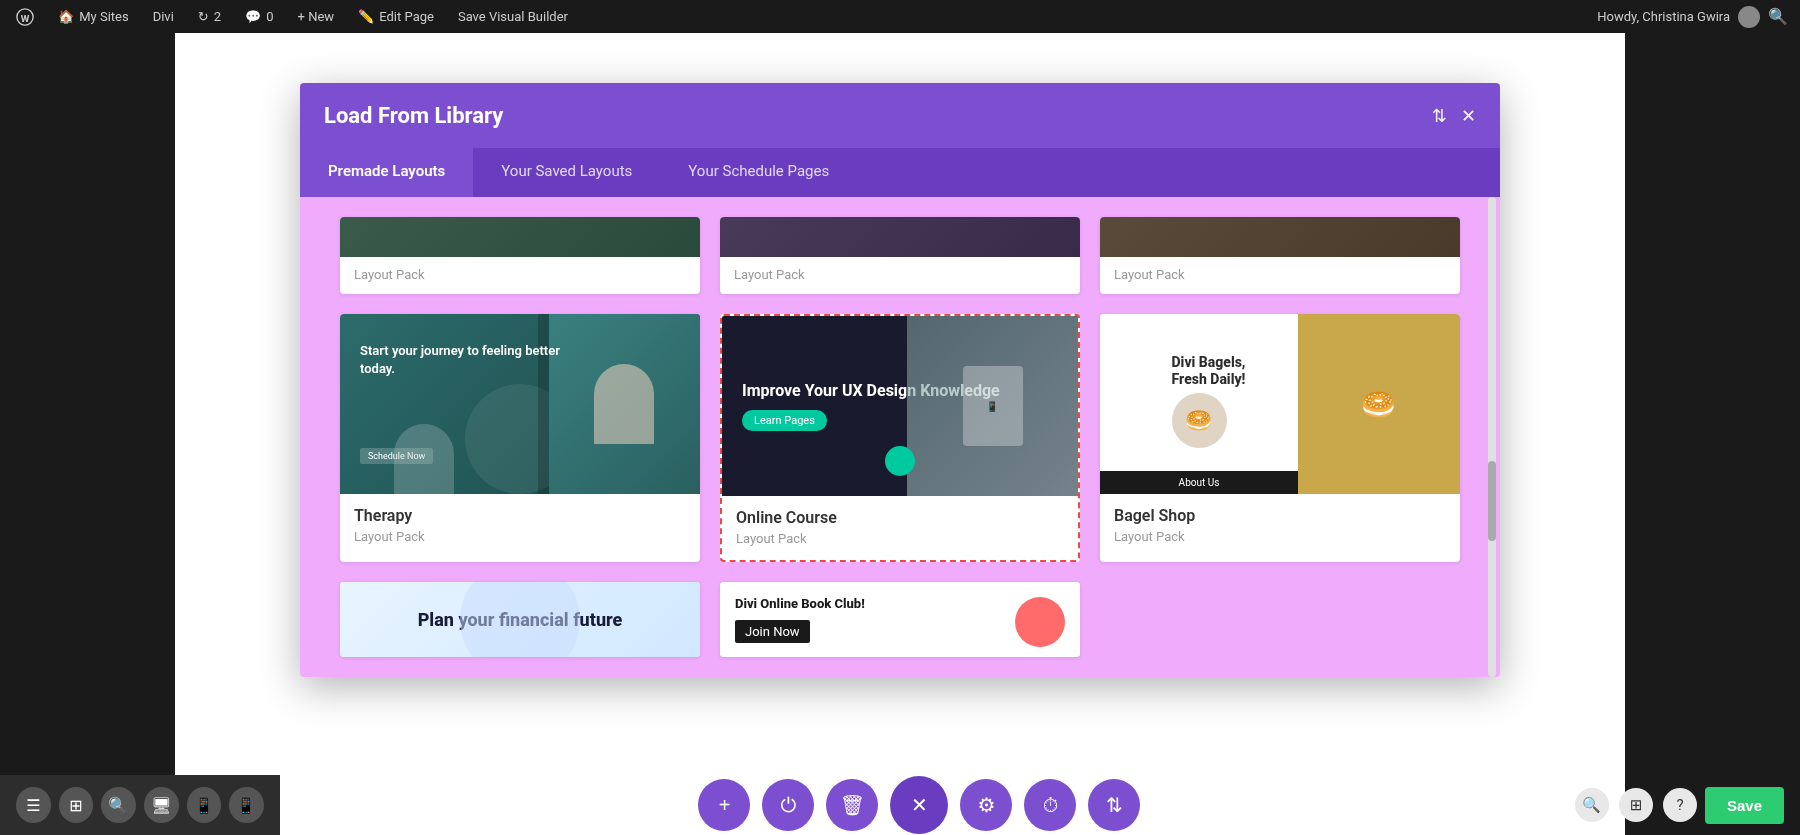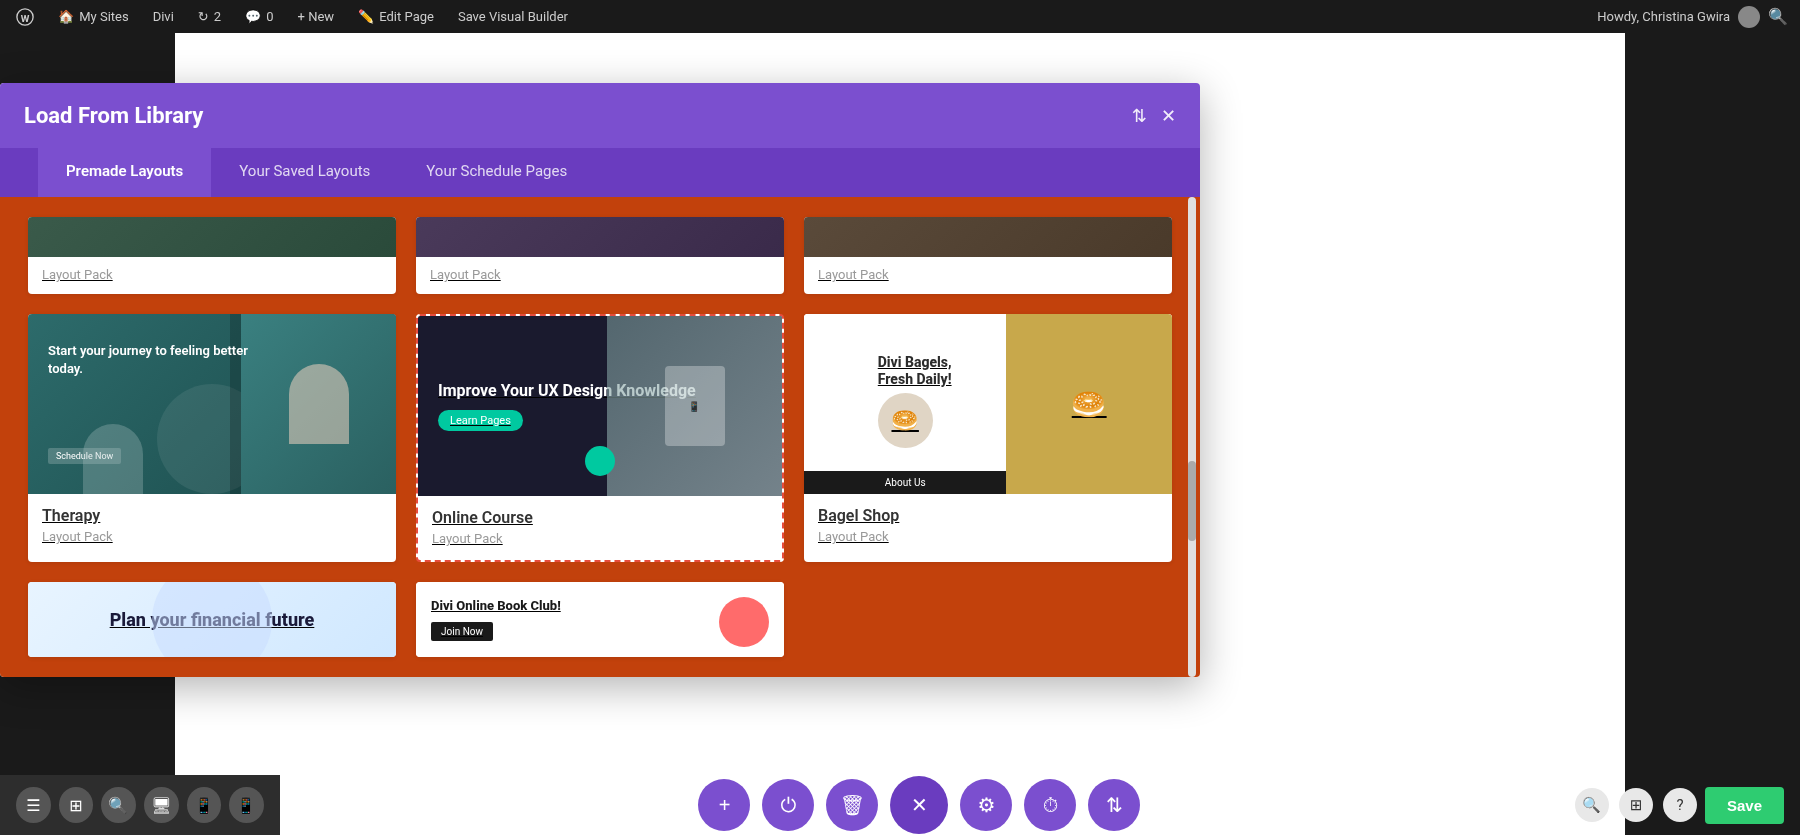--- a/index.html
+++ b/index.html
@@ -150,21 +150,21 @@
       cursor: pointer;
       background: #e8e8e8;
     }
 
     
     .modal-overlay {
       position: fixed;
       top: 33px; left: 0; right: 0; bottom: 60px;
       display: flex;
       align-items: flex-start;
-      justify-content: flex-start;
+      justify-content: center;
       z-index: 1000;
       padding-top: 50px;
     }
     .modal {
       background: #fff;
       width: 1200px;
       max-height: 680px;
       border-radius: 4px;
       overflow: hidden;
       display: flex;
@@ -195,42 +195,40 @@
       font-size: 18px;
       cursor: pointer;
       opacity: 0.9;
     }
 
     
     .modal-tabs {
       background: #6a3cbf;
       display: flex;
       align-items: center;
-      padding-left: 38px;
     }
     .modal-tab {
       padding: 14px 28px;
       color: rgba(255,255,255,0.8);
       font-size: 15px;
       cursor: pointer;
       border-bottom: 3px solid transparent;
     }
     .modal-tab.active {
       background: #7b4fcf;
       color: #fff;
       font-weight: 600;
     }
 
     
     .modal-content {
       flex: 1;
       overflow-y: auto;
-      padding: 20px 28px;
-      background: #c2410c;
-      text-decoration: underline;
+      padding: 20px 40px;
+      background: #f0abfc;
     }
 
     
     .layout-grid {
       display: grid;
       grid-template-columns: repeat(3, 1fr);
       gap: 20px;
     }
 
     
@@ -465,21 +463,21 @@
       font-weight: 800;
       color: #1a1a1a;
       line-height: 1.3;
     }
     .bookclub-btn {
       margin-top: 8px;
       background: #1a1a1a;
       color: #fff;
       border: none;
       padding: 4px 10px;
-      font-size: 10px;
+      font-size: 13px;
       border-radius: 2px;
       width: fit-content;
     }
     .bookclub-circle {
       position: absolute;
       right: 15px;
       top: 15px;
       width: 50px;
       height: 50px;
       border-radius: 50%;

